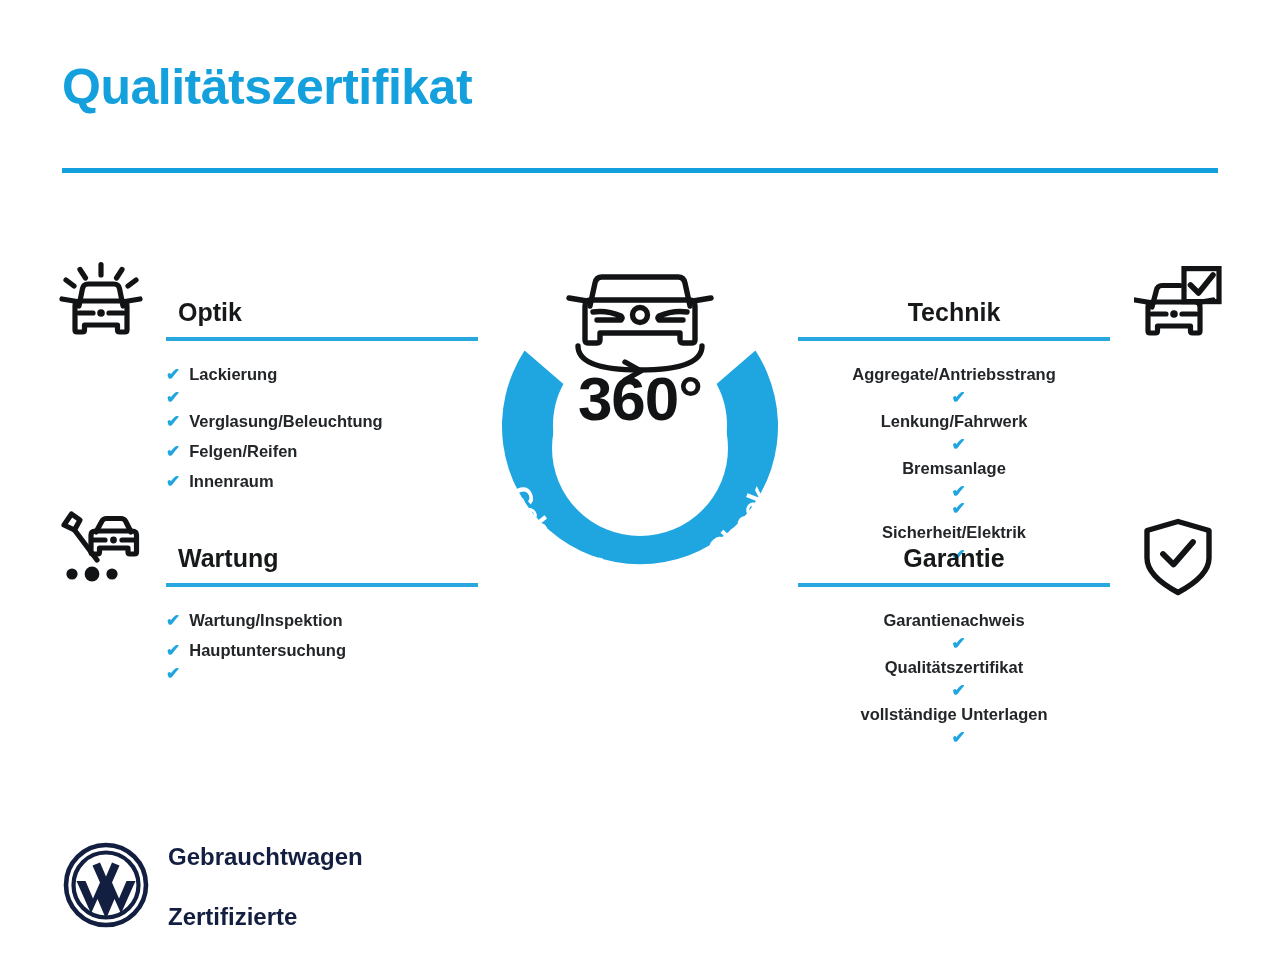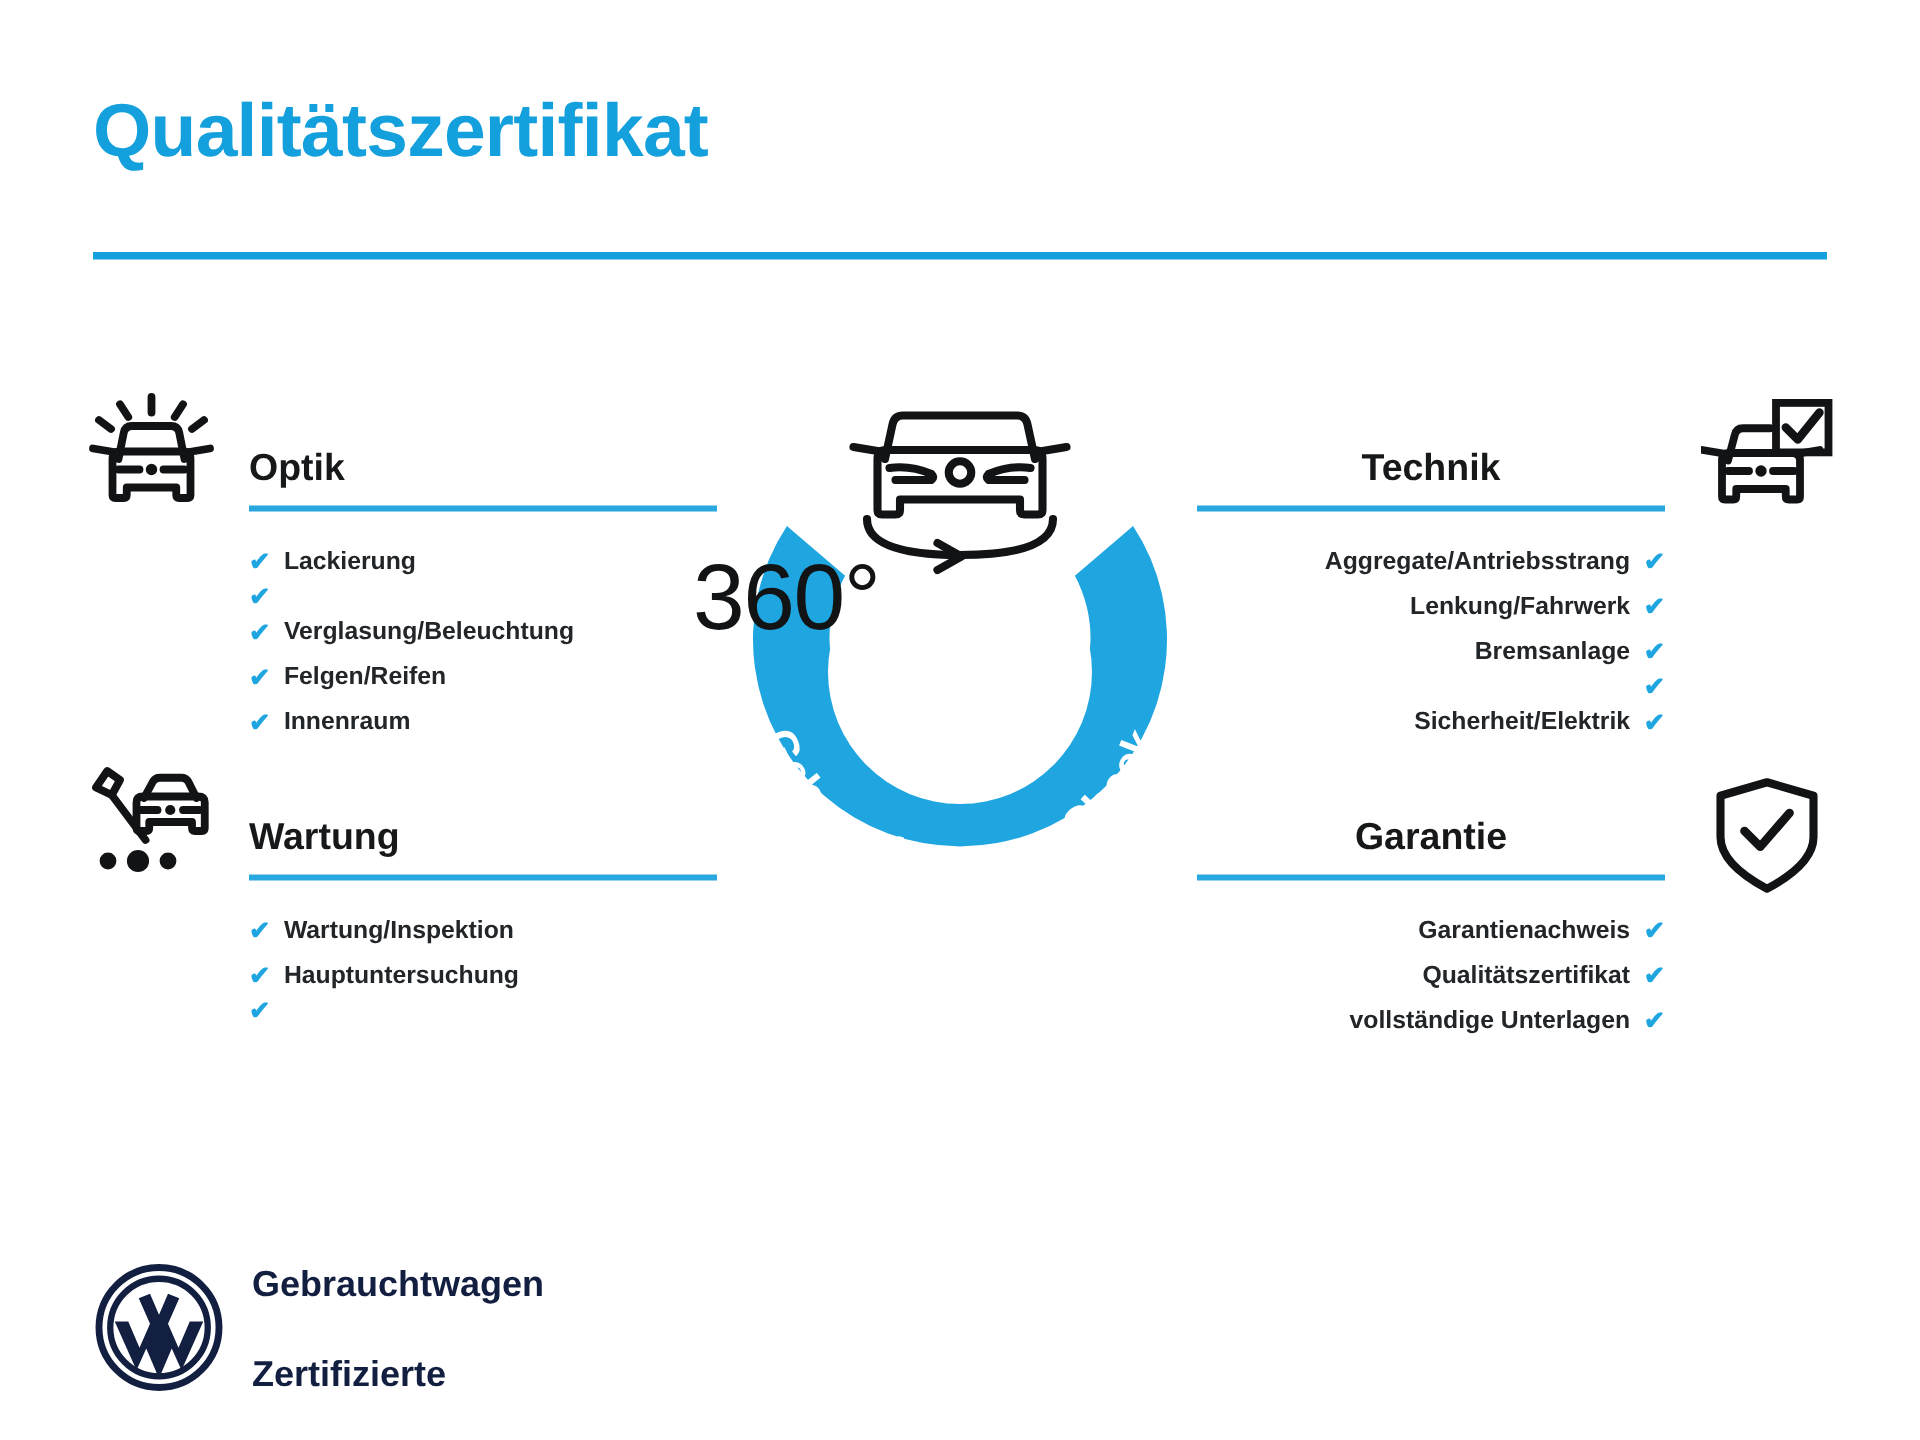--- a/index.html
+++ b/index.html
@@ -39,24 +39,24 @@
     font-size:16.5px;font-weight:600;color:#232629;
     line-height:30px;white-space:nowrap;display:flex;align-items:center;
   }
   .chk{
     color:#1FA5E0;font-size:17px;font-weight:bold;
     display:inline-block;line-height:1;
   }
   
   .left .chk{margin-right:9px;}
   .left li{justify-content:flex-start;}
-  .left .heading{text-align:left;}
+  .left .heading{text-align:left;margin-left:12px;}
   
   .right .chk{margin-left:9px;}
-  .right li{justify-content:flex-end;}
+  .right li{justify-content:flex-end;flex-direction:column;}
   .right .heading{text-align:center;}
 
   #block-optik{left:166px;top:300px;}
   #block-wartung{left:166px;top:546px;}
   #block-technik{left:798px;top:300px;}
   #block-garantie{left:798px;top:546px;}
 
   
   .icon-box{position:absolute;}
   #icon-optik{left:58px;top:262px;}
@@ -64,21 +64,22 @@
   #icon-technik{left:1134px;top:266px;}
   #icon-garantie{left:1142px;top:518px;}
 
   
   .badge{
     position:absolute;left:462px;top:252px;width:356px;height:366px;
   }
   .badge svg{display:block;}
   .badge .num{
     position:absolute;left:0;right:0;top:116px;
-    font-size:62px;font-weight:normal;color:#111315;
+    text-align:center;
+    font-size:62px;font-weight:bold;color:#111315;
     letter-spacing:-1px;line-height:1;
   }
 
   
   .footer{position:absolute;left:62px;top:812px;display:flex;align-items:center;}
   .footer .vw{margin-right:18px;}
   .footer .ftext{
     font-size:24px;font-weight:bold;color:#131F40;
     line-height:30px;white-space:pre-line;
   }

